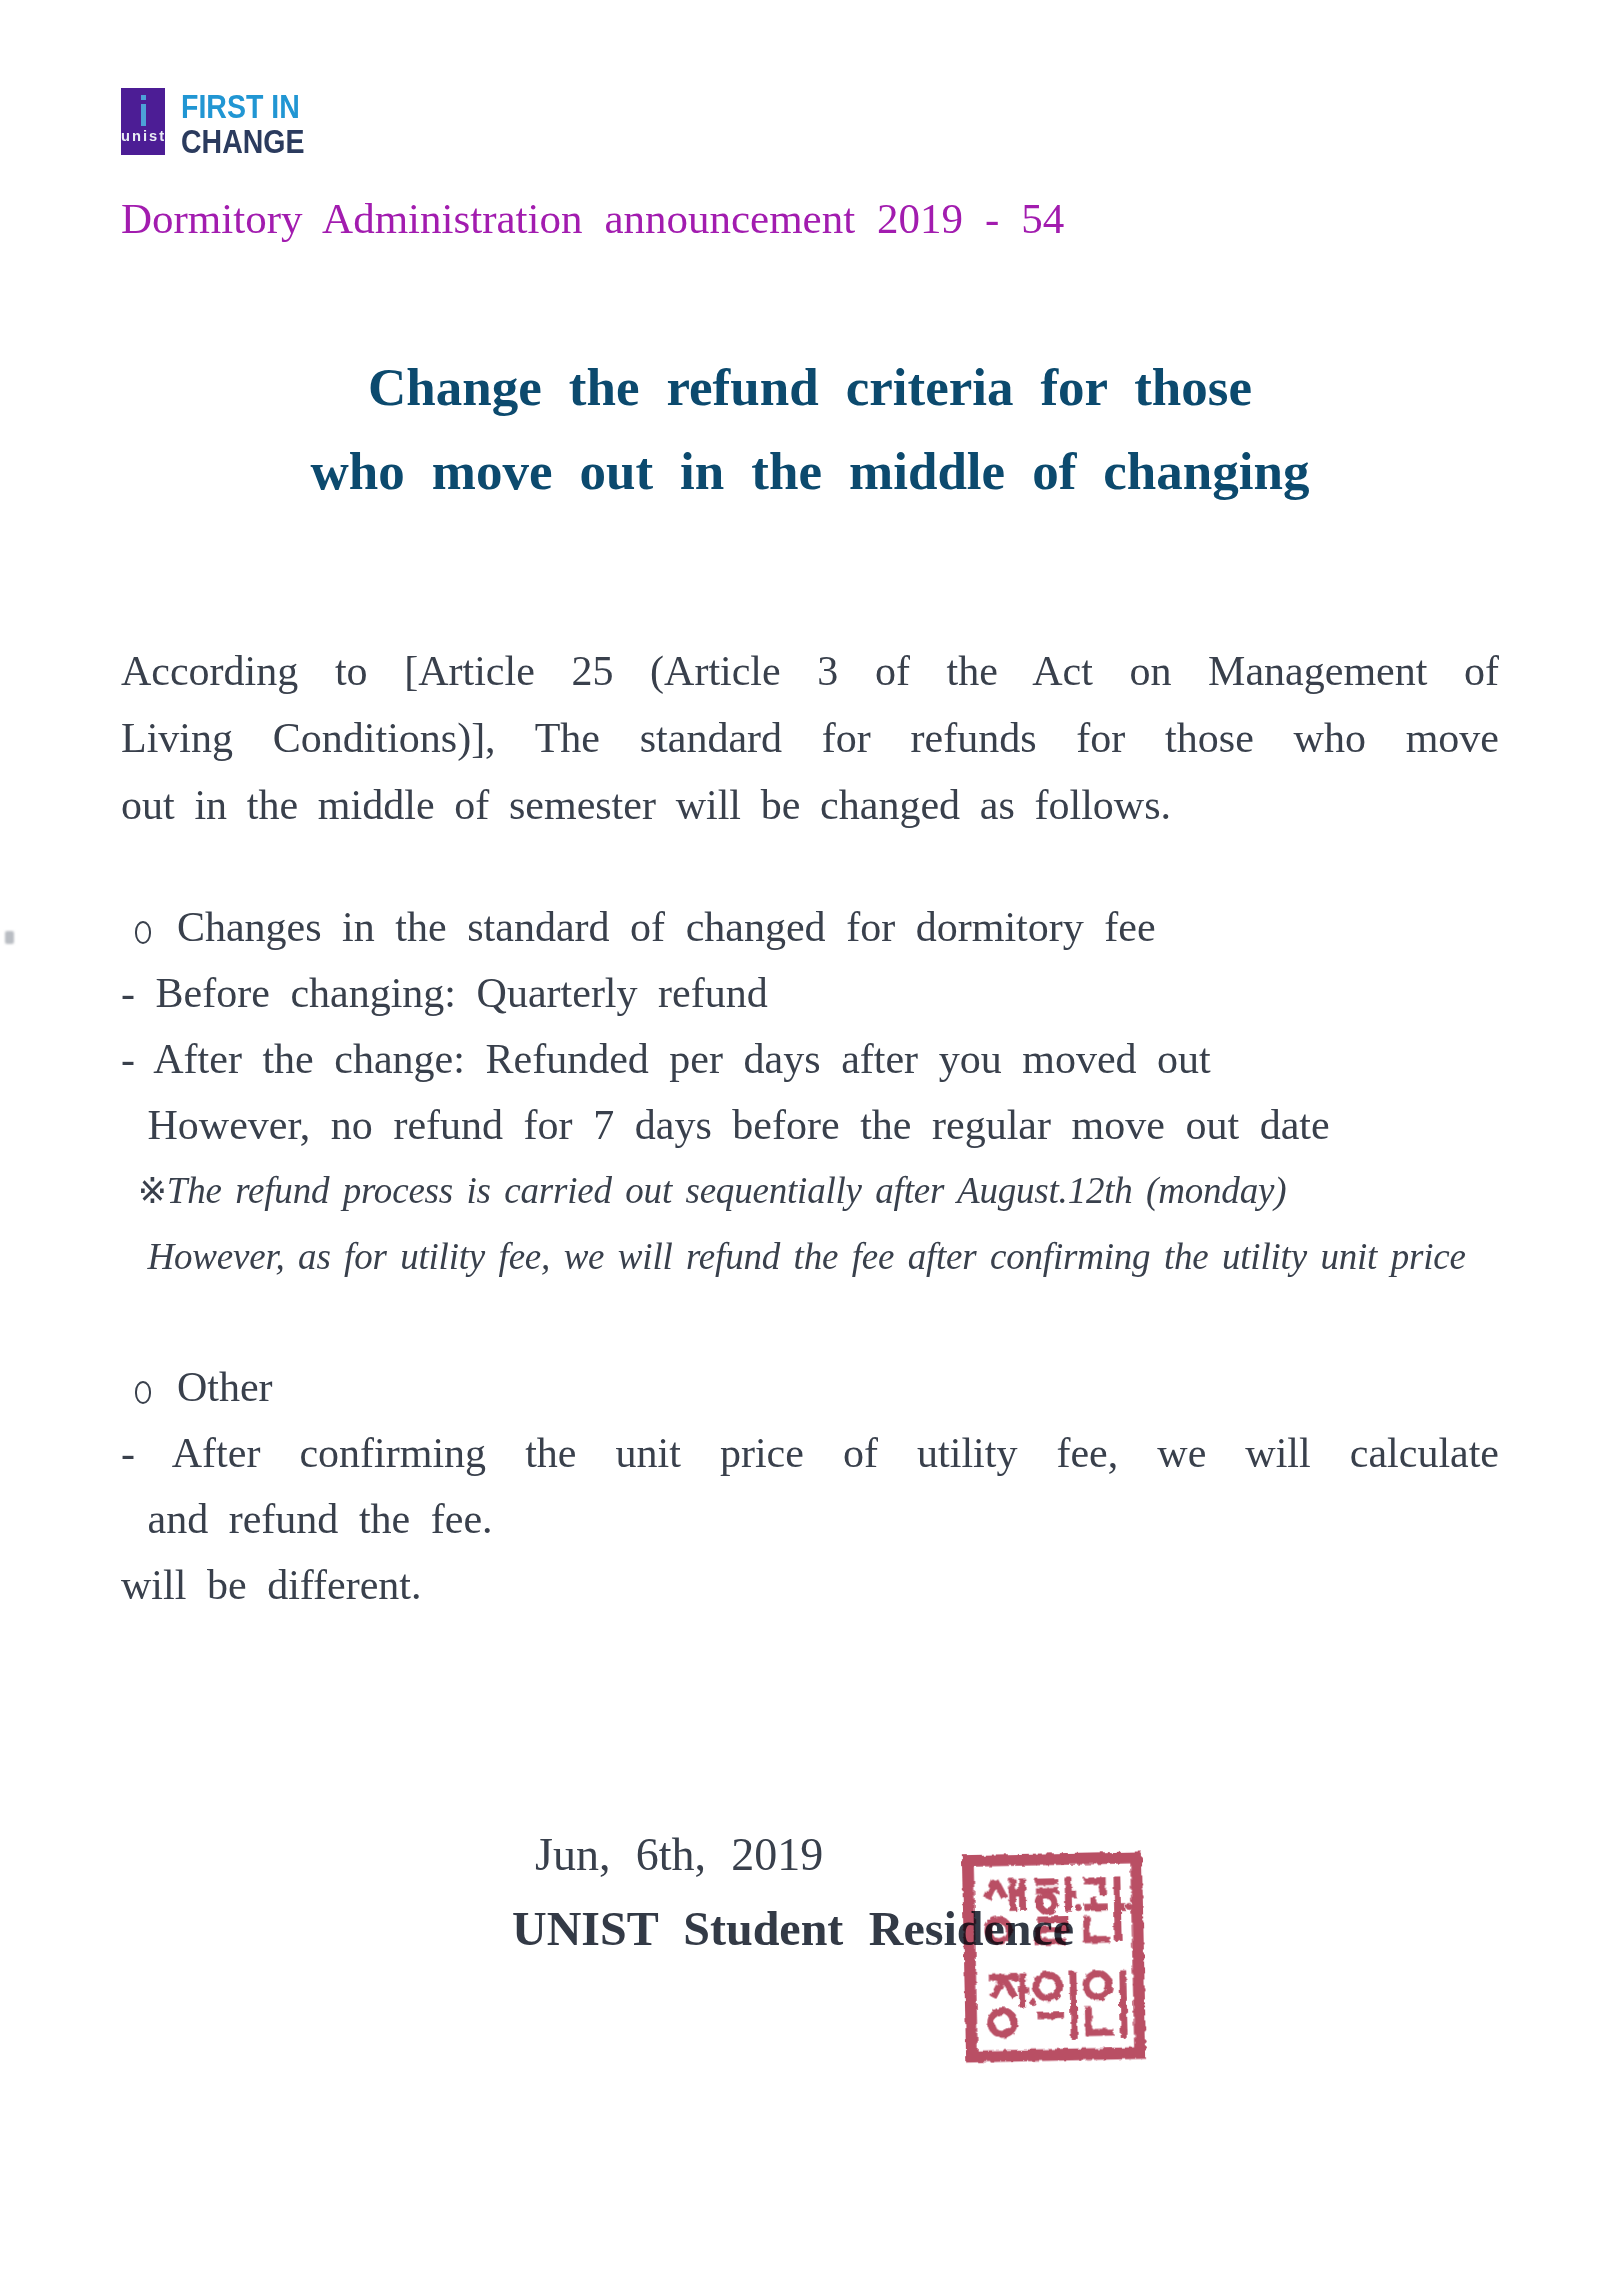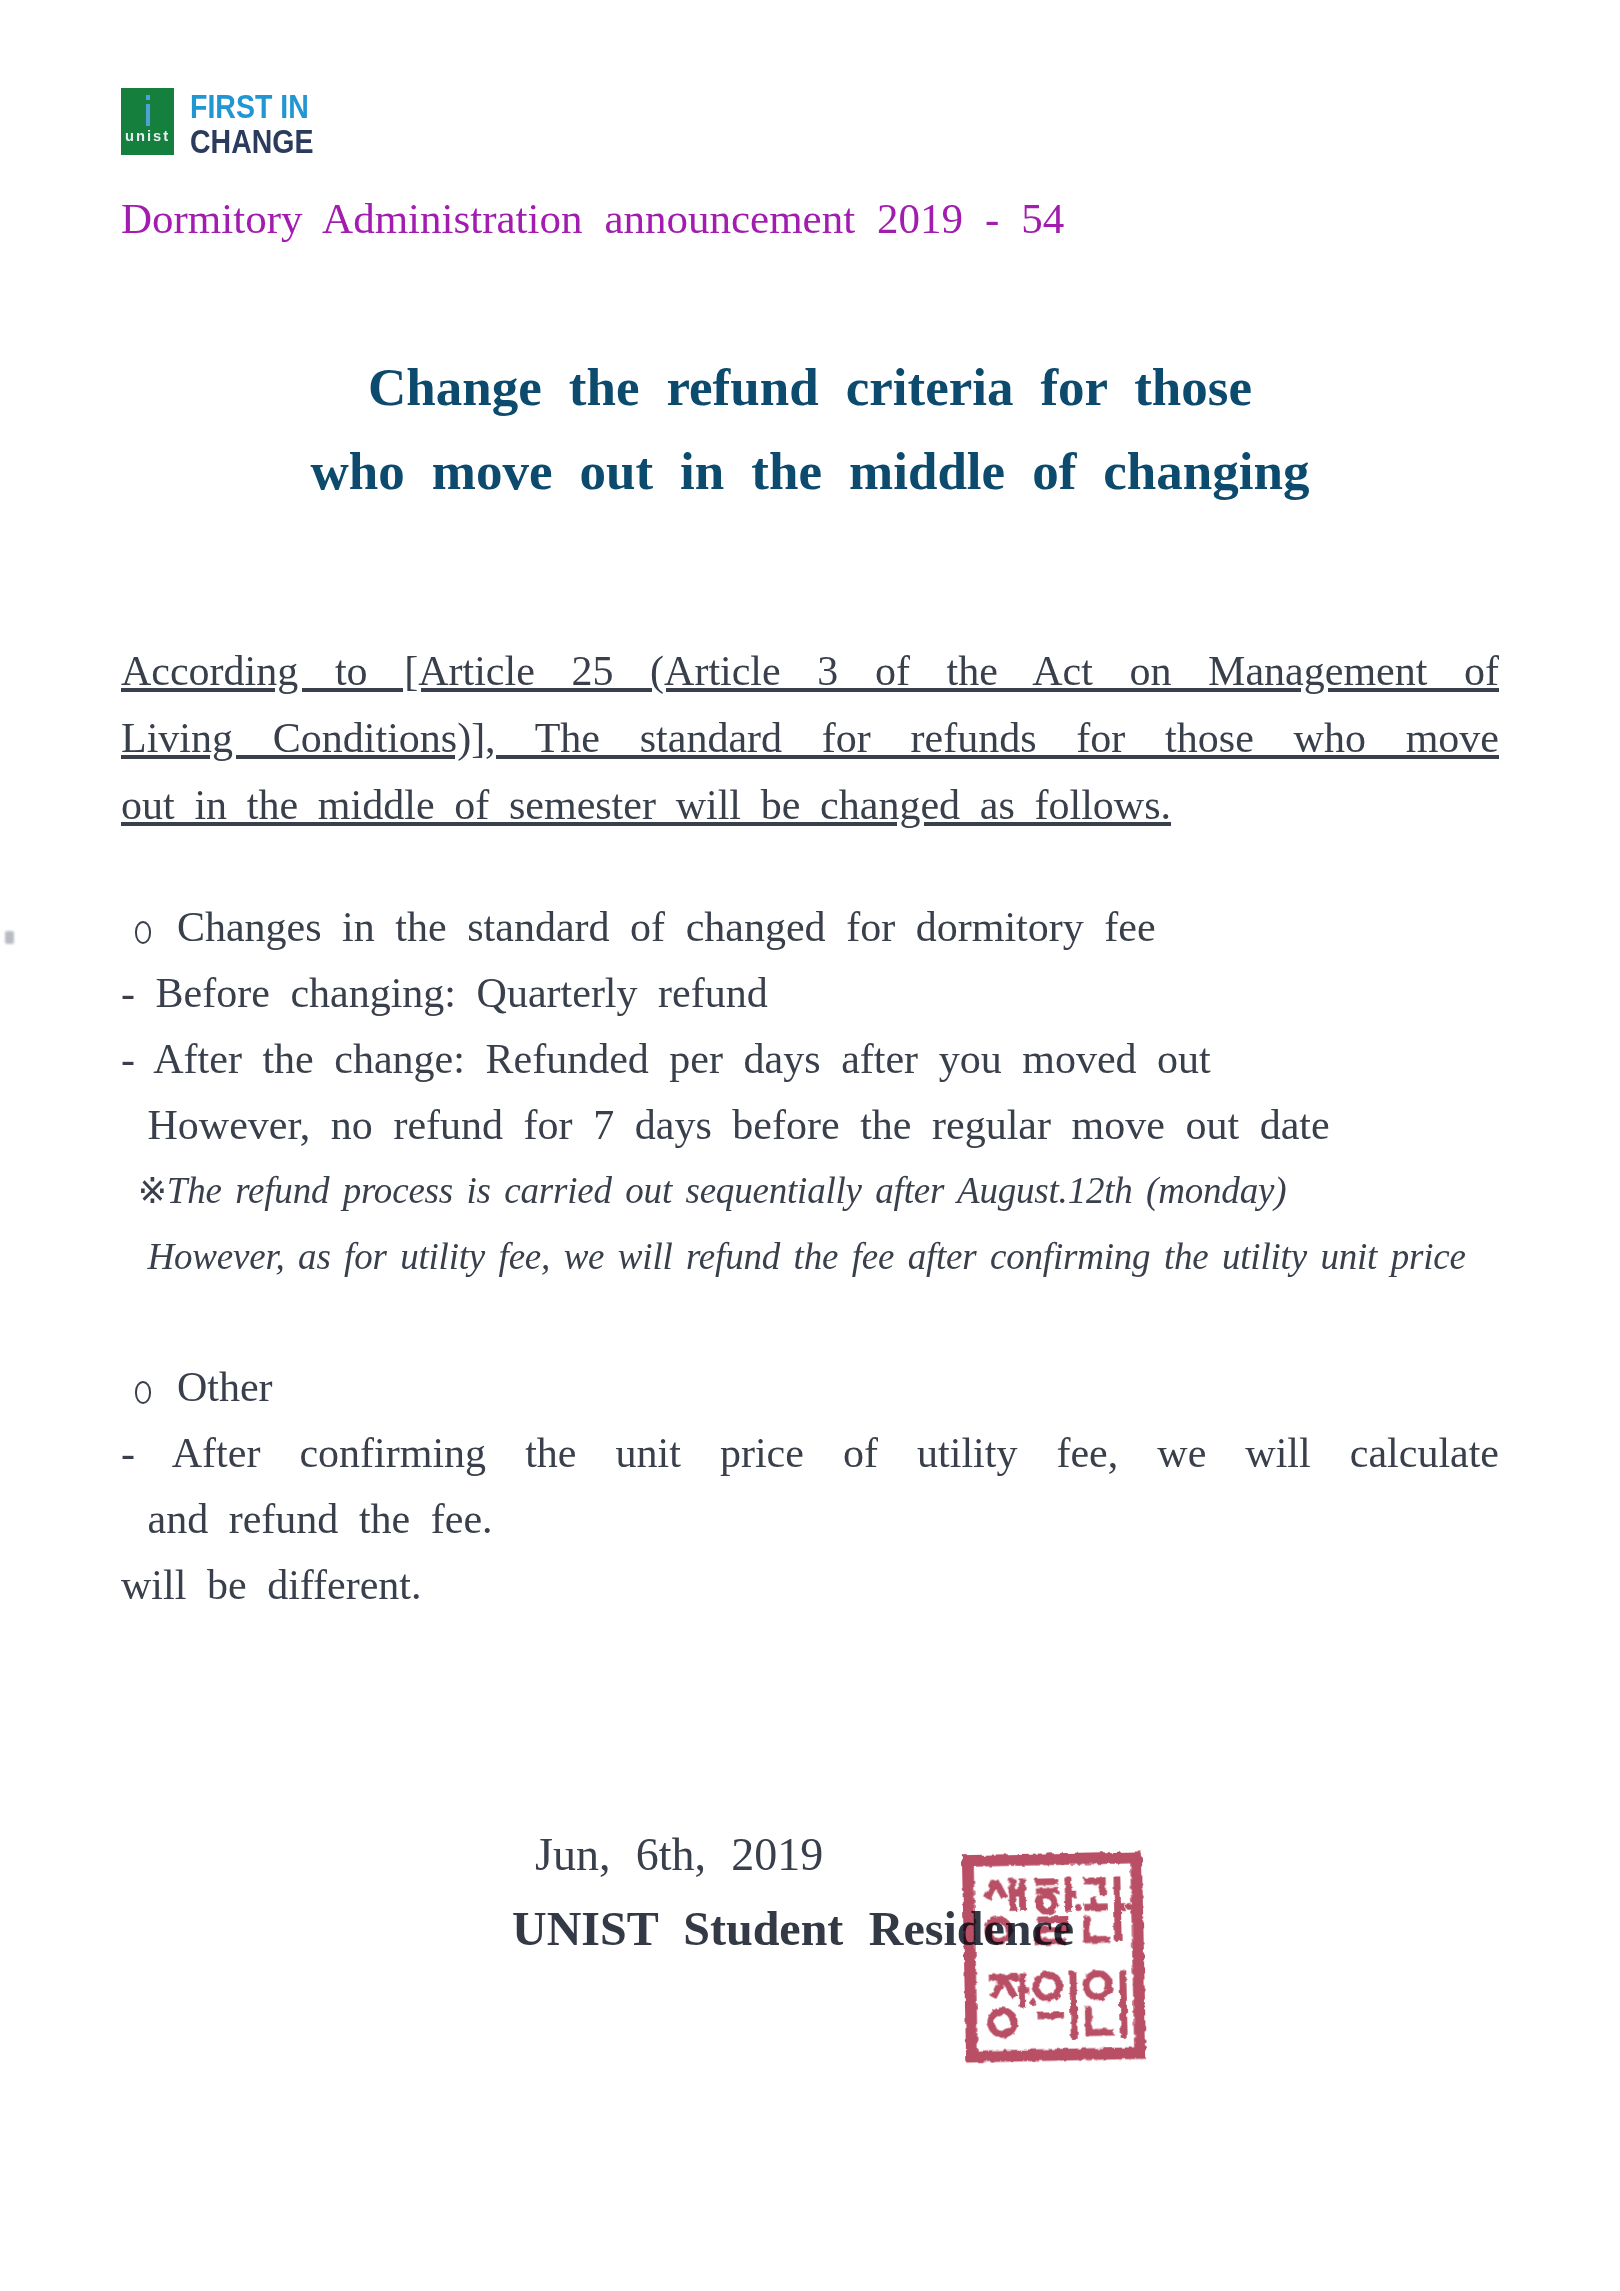--- a/index.html
+++ b/index.html
@@ -9,21 +9,21 @@
     width:1620px; height:2292px;
     background:#ffffff;
     color:#39404c;
     font-family:"Liberation Serif", serif;
     overflow:hidden;
   }
   .content { padding:88px 121px 0 121px; }
 
   
   .logo-row { display:flex; align-items:flex-start; height:71px; }
-  .logo-box { position:relative; width:53px; height:67px; background:#15803d; flex:0 0 auto; }
+  .logo-box { position:relative; width:44px; height:67px; background:#4c1d95; flex:0 0 auto; }
   .logo-i-dot { position:absolute; left:50%; top:6.9px; width:4.9px; height:4.9px; margin-left:-2px; background:#4da0d8; }
   .logo-i-bar { position:absolute; left:50%; top:15.7px; width:4.9px; height:22.5px; margin-left:-2px; background:#4da0d8; }
   .logo-word {
     position:absolute; left:0; right:0; bottom:10.8px; text-align:center;
     font-family:"Liberation Sans", sans-serif; font-weight:bold;
     font-size:14.7px; letter-spacing:2px; color:#e9edf4;
   }
   .logo-tagline {
     margin-left:15.7px; margin-top:1px;
     font-family:"Liberation Sans", sans-serif; font-weight:bold;
@@ -36,21 +36,21 @@
   
   .announcement { margin-top:31px; font-size:43px; line-height:57px; word-spacing:0.26em; color:#a21caf; }
 
   
   .doc-title {
     margin-top:98px; text-align:center; font-weight:bold;
     font-size:53px; line-height:84px; word-spacing:0.26em; color:#0c4a6e;
   }
 
   
-  .intro { margin-top:125px; font-size:42px; line-height:67px;text-decoration:underline; }
+  .intro { margin-top:125px; font-size:42px; line-height:67px; }
   .line { word-spacing:0.22em; }
   .j { text-align:justify; text-align-last:justify; text-justify:inter-word; }
 
   .section { font-size:42px; line-height:66px; }
   .sec-1 { margin-top:55px; }
   .sec-2 { margin-top:65px; }
   .sec-heading { padding-left:13.7px; word-spacing:0.24em; }
   .circle-bullet {
     display:inline-block; width:16.7px; height:22.5px;
     border:2.9px solid #39404c; border-radius:50%;

